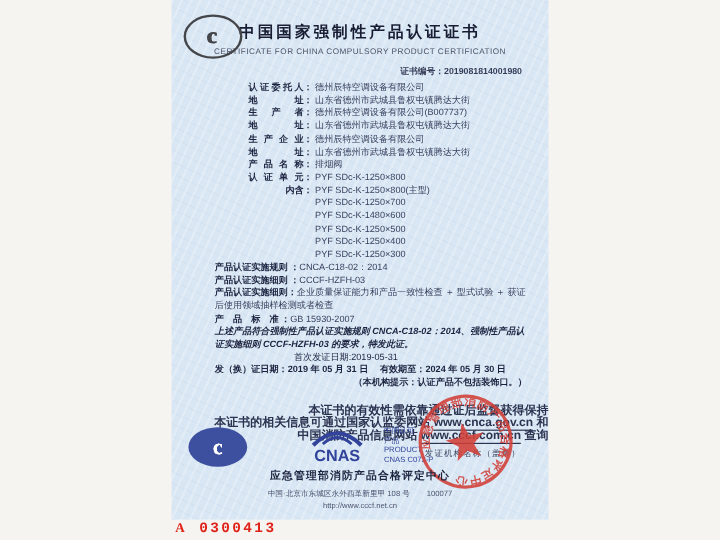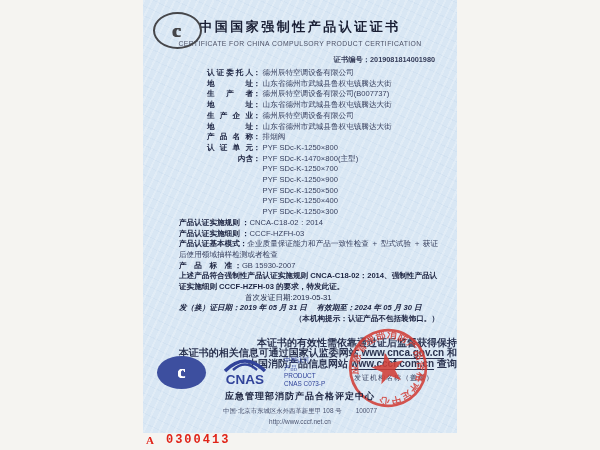--- a/index.html
+++ b/index.html
@@ -37,36 +37,36 @@
   .frow{display:flex;}
   .flabel{
     width:46px;flex:0 0 46px;font-weight:bold;color:#1c2340;
     text-align:justify;text-align-last:justify;margin-left:28px;
   }
   .fcolon{font-weight:bold;color:#1c2340;margin-right:2px;}
   .fval{color:#39415f;white-space:nowrap;}
   .models .frow .flabel{text-align:center;text-align-last:right;}
   .inline b{color:#1c2340;}
   .inline{color:#39415f;}
-  .stmt{font-weight:bold;color:#1c2340;}
+  .stmt{font-weight:bold;color:#1c2340;font-style:italic;}
   .firstissue{font-weight:normal;color:#1c2340;padding-left:66px;}
-  .issueline{font-weight:bold;color:#1c2340;font-style:italic;}
+  .issueline{font-weight:bold;color:#1c2340;}
   .noteline{text-align:right;font-weight:bold;color:#1c2340;}
   .validity{margin-top:13px;text-align:right;font-size:10px;line-height:10.5px;color:#2b3350;font-weight:bold;}
   .vlink{text-decoration:none;color:#2b3350;border-bottom:.8px solid #2b3350;font-weight:bold;}
   .logos{
     position:absolute;left:14px;top:351px;width:286px;height:42px;
     display:flex;align-items:center;gap:13px;
   }
   .ccc-badge{
     width:49px;height:33px;border-radius:50%;background:#3d4f9f;
     display:flex;align-items:center;justify-content:center;color:#fff;font-weight:bold;
   }
   .ccc-badge span{font-size:18px;letter-spacing:-8px;margin-left:-8px;line-height:1;font-family:"Liberation Serif","DejaVu Serif",serif;}
-  .cnas{position:relative;width:52px;height:34px;color:#31439a;}
+  .cnas{position:relative;width:52px;height:34px;color:#31439a;margin-left:36px;}
   .cnas svg{position:absolute;left:0;top:0;}
   .cnas .word{
     position:absolute;left:0;bottom:2px;width:100%;text-align:center;
     font-size:13.5px;font-weight:bold;letter-spacing:0;font-family:"Liberation Sans",sans-serif;
   }
   .accred{font-size:6.4px;line-height:8.2px;color:#31439a;}
   .issuer{
     position:absolute;left:211px;top:373px;font-size:7px;color:#3c4460;letter-spacing:1px;white-space:nowrap;
   }
   .seal{position:absolute;left:203px;top:326px;width:84px;height:84px;transform:rotate(-12deg);opacity:.88;}
@@ -136,52 +136,52 @@
     <div class="frow">
         <span class="flabel">认证单元</span>
         <span class="fcolon">：</span>
         <span class="fval">PYF SDc-K-1250×800</span>
       </div>
 
     <div class="models">
       <div class="frow">
           <span class="flabel">内含</span>
           <span class="fcolon">：</span>
-          <span class="fval">PYF SDc-K-1470×800(主型)</span>
+          <span class="fval">PYF SDc-K-1250×800(主型)</span>
         </div>
       <div class="frow">
           <span class="flabel"></span>
           <span class="fcolon">　</span>
           <span class="fval">PYF SDc-K-1250×700</span>
         </div>
       <div class="frow">
           <span class="flabel"></span>
           <span class="fcolon">　</span>
-          <span class="fval">PYF SDc-K-1250×900</span>
+          <span class="fval">PYF SDc-K-1480×600</span>
         </div>
       <div class="frow">
           <span class="flabel"></span>
           <span class="fcolon">　</span>
           <span class="fval">PYF SDc-K-1250×500</span>
         </div>
       <div class="frow">
           <span class="flabel"></span>
           <span class="fcolon">　</span>
           <span class="fval">PYF SDc-K-1250×400</span>
         </div>
       <div class="frow">
           <span class="flabel"></span>
           <span class="fcolon">　</span>
           <span class="fval">PYF SDc-K-1250×300</span>
         </div>
     </div>
 
     <div class="inline"><b>产品认证实施规则 ：</b><span>CNCA-C18-02：2014</span></div>
     <div class="inline"><b>产品认证实施细则 ：</b><span>CCCF-HZFH-03</span></div>
-    <div class="inline"><b>产品认证基本模式：</b><span>企业质量保证能力和产品一致性检查 ＋ 型式试验 ＋ 获证后使用领域抽样检测或者检查</span></div>
+    <div class="inline"><b>产品认证实施细则：</b><span>企业质量保证能力和产品一致性检查 ＋ 型式试验 ＋ 获证后使用领域抽样检测或者检查</span></div>
     <div class="inline"><b>产　品　标　准 ：</b><span>GB 15930-2007</span></div>
 
     <div class="stmt">上述产品符合强制性产品认证实施规则 CNCA-C18-02：2014、强制性产品认证实施细则 CCCF-HZFH-03 的要求，特发此证。</div>
     <div class="firstissue">首次发证日期:2019-05-31</div>
     <div class="issueline">发（换）证日期：2019 年 05 月 31 日　 有效期至：2024 年 05 月 30 日</div>
     <div class="noteline">（本机构提示：认证产品不包括装饰口。）</div>
   </div>
 
   <div class="validity">
     <div>本证书的有效性需依靠通过证后监督获得保持</div>

